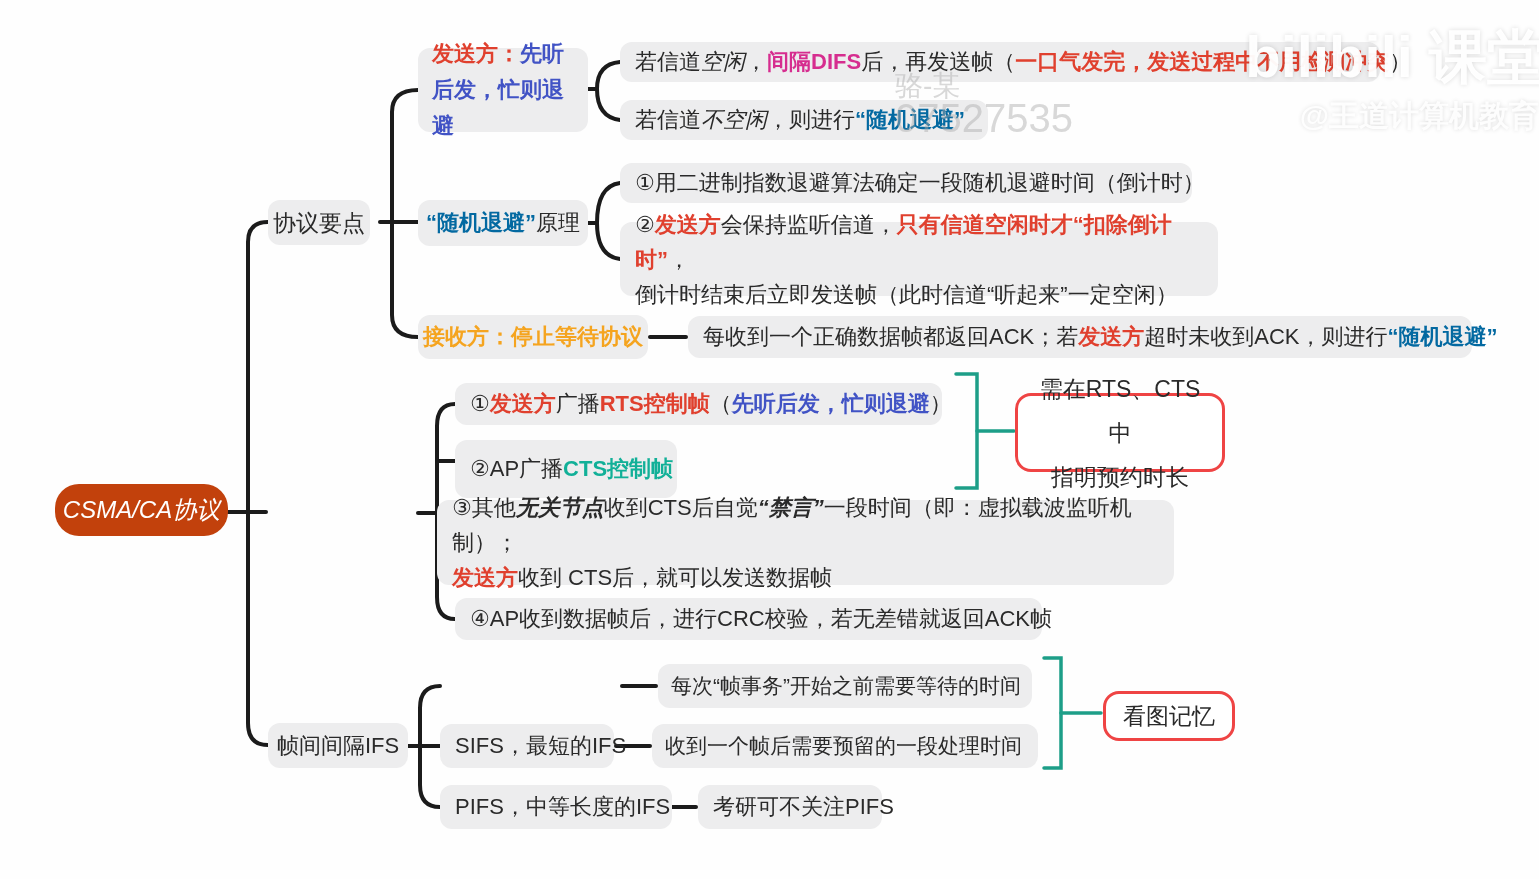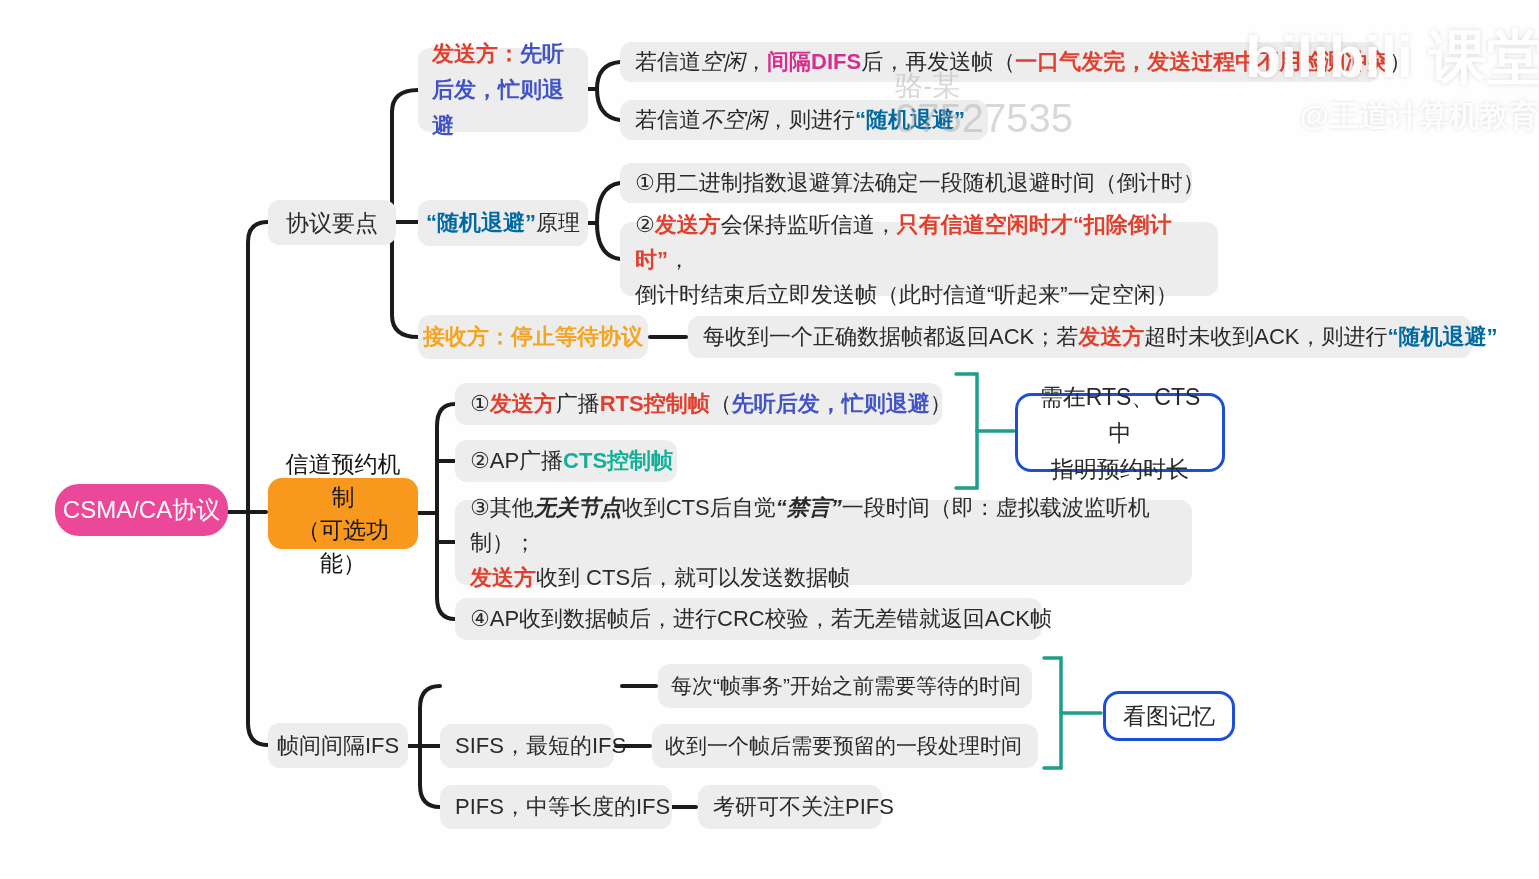--- a/index.html
+++ b/index.html
@@ -8,23 +8,23 @@
     font-family:"Liberation Sans","DejaVu Sans",sans-serif;
   }
   #wires{position:absolute;left:0;top:0;z-index:1;}
   .node{
     position:absolute;z-index:2;background:#ededee;border-radius:12px;
     display:flex;align-items:center;font-size:22px;color:#2a2a2a;
     padding:0 15px;box-sizing:border-box;line-height:34px;white-space:nowrap;
   }
   .wrap{white-space:normal;}
   .center{justify-content:center;text-align:center;}
-  .root{background:#ec4899;color:#fff;border-radius:24px;font-size:24px;}
+  .root{background:#c2410c;color:#fff;border-radius:24px;font-size:24px;font-style:italic;}
   .onode{background:#f8981d;color:#151515;border-radius:14px;font-size:23px;line-height:33px;}
-  .tnote{background:#fff;border:3px solid #1d4ed8;border-radius:16px;font-size:23px;line-height:36px;z-index:2;}
+  .tnote{background:#fff;border:3px solid #ef4444;border-radius:16px;font-size:23px;line-height:44px;z-index:2;}
   .plain{background:transparent;font-weight:bold;font-size:27px;line-height:44px;color:#111;}
   .red{color:#e0402e;font-weight:bold;}
   .blue{color:#4153c5;font-weight:bold;}
   .green{color:#0369a1;font-weight:bold;text-align:right;}
   .mag{color:#d62d8f;font-weight:bold;}
   .org{color:#f5a41f;font-weight:bold;}
   .tealc{color:#12b098;font-weight:bold;}
   .it{font-style:italic;}
   .bi{font-style:italic;font-weight:bold;}
   .wm-brand{
@@ -73,21 +73,21 @@
       <path d="M 977 431 H 1014"></path>
       <path d="M 1044 658 H 1061 V 768 H 1044"></path>
       <path d="M 1061 713 H 1101"></path>
     </g>
   </svg>
 
   <div class="node root center" style="left:55px;top:484px;width:173px;height:52px;">
     <span>CSMA/CA协议</span>
   </div>
 
-  <div class="node center" style="left:268px;top:200px;width:128px;height:45px;font-size:23px;padding:0 8px;">
+  <div class="node center" style="left:268px;top:200px;width:102px;height:45px;font-size:23px;padding:0 8px;">
     <span>协议要点</span>
   </div>
 
   <div class="node wrap" style="left:418px;top:48px;width:170px;height:84px;padding:6px 14px;line-height:36px;">
     <span><span class="red">发送方：</span><span class="blue">先听后发，忙则退避</span></span>
   </div>
 
   <div class="node" style="left:620px;top:42px;width:760px;height:40px;">
     <span><span>若信道</span><span class="it">空闲</span><span>，</span><span class="mag">间隔DIFS</span><span>后，再发送帧（</span><span class="red">一口气发完，发送过程中不用检测冲突</span><span>）</span></span>
   </div>
@@ -109,34 +109,31 @@
   </div>
 
   <div class="node center" style="left:418px;top:315px;width:230px;height:44px;">
     <span class="org">接收方：停止等待协议</span>
   </div>
 
   <div class="node" style="left:688px;top:316px;width:784px;height:42px;">
     <span><span>每收到一个正确数据帧都返回ACK；若</span><span class="red">发送方</span><span>超时未收到ACK，则进行</span><span class="green">“随机退避”</span></span>
   </div>
 
-  <div class="node onode center wrap" style="left:268px;top:478px;width:150px;height:71px;padding:2px 8px;">
-    <span><span>信道预约机制</span><br><span>（可选功能）</span></span>
-  </div>
 
 
   <div class="node" style="left:455px;top:383px;width:487px;height:42px;">
     <span><span>①</span><span class="red">发送方</span><span>广播</span><span class="red">RTS控制帧</span><span>（</span><span class="blue">先听后发，忙则退避</span><span>）</span></span>
   </div>
 
-  <div class="node" style="left:455px;top:440px;width:222px;height:42px;">
+  <div class="node" style="left:455px;top:440px;width:222px;height:58px;">
     <span><span>②AP广播</span><span class="tealc">CTS控制帧</span></span>
   </div>
 
-  <div class="node wrap" style="left:455px;top:500px;width:737px;height:85px;padding:6px 15px;line-height:35px;">
+  <div class="node wrap" style="left:437px;top:500px;width:737px;height:85px;padding:6px 15px;line-height:35px;">
     <span><span>③其他</span><span class="bi">无关节点</span><span>收到CTS后自觉</span><span class="bi">“禁言”</span><span>一段时间（即：虚拟载波监听机制）；</span><br><span class="red">发送方</span><span>收到 CTS后，就可以发送数据帧</span></span>
   </div>
 
   <div class="node" style="left:455px;top:598px;width:587px;height:42px;">
     <span>④AP收到数据帧后，进行CRC校验，若无差错就返回ACK帧</span>
   </div>
 
   <div class="node tnote center wrap" style="left:1015px;top:393px;width:210px;height:79px;">
     <span><span>需在RTS、CTS中</span><br><span>指明预约时长</span></span>
   </div>

